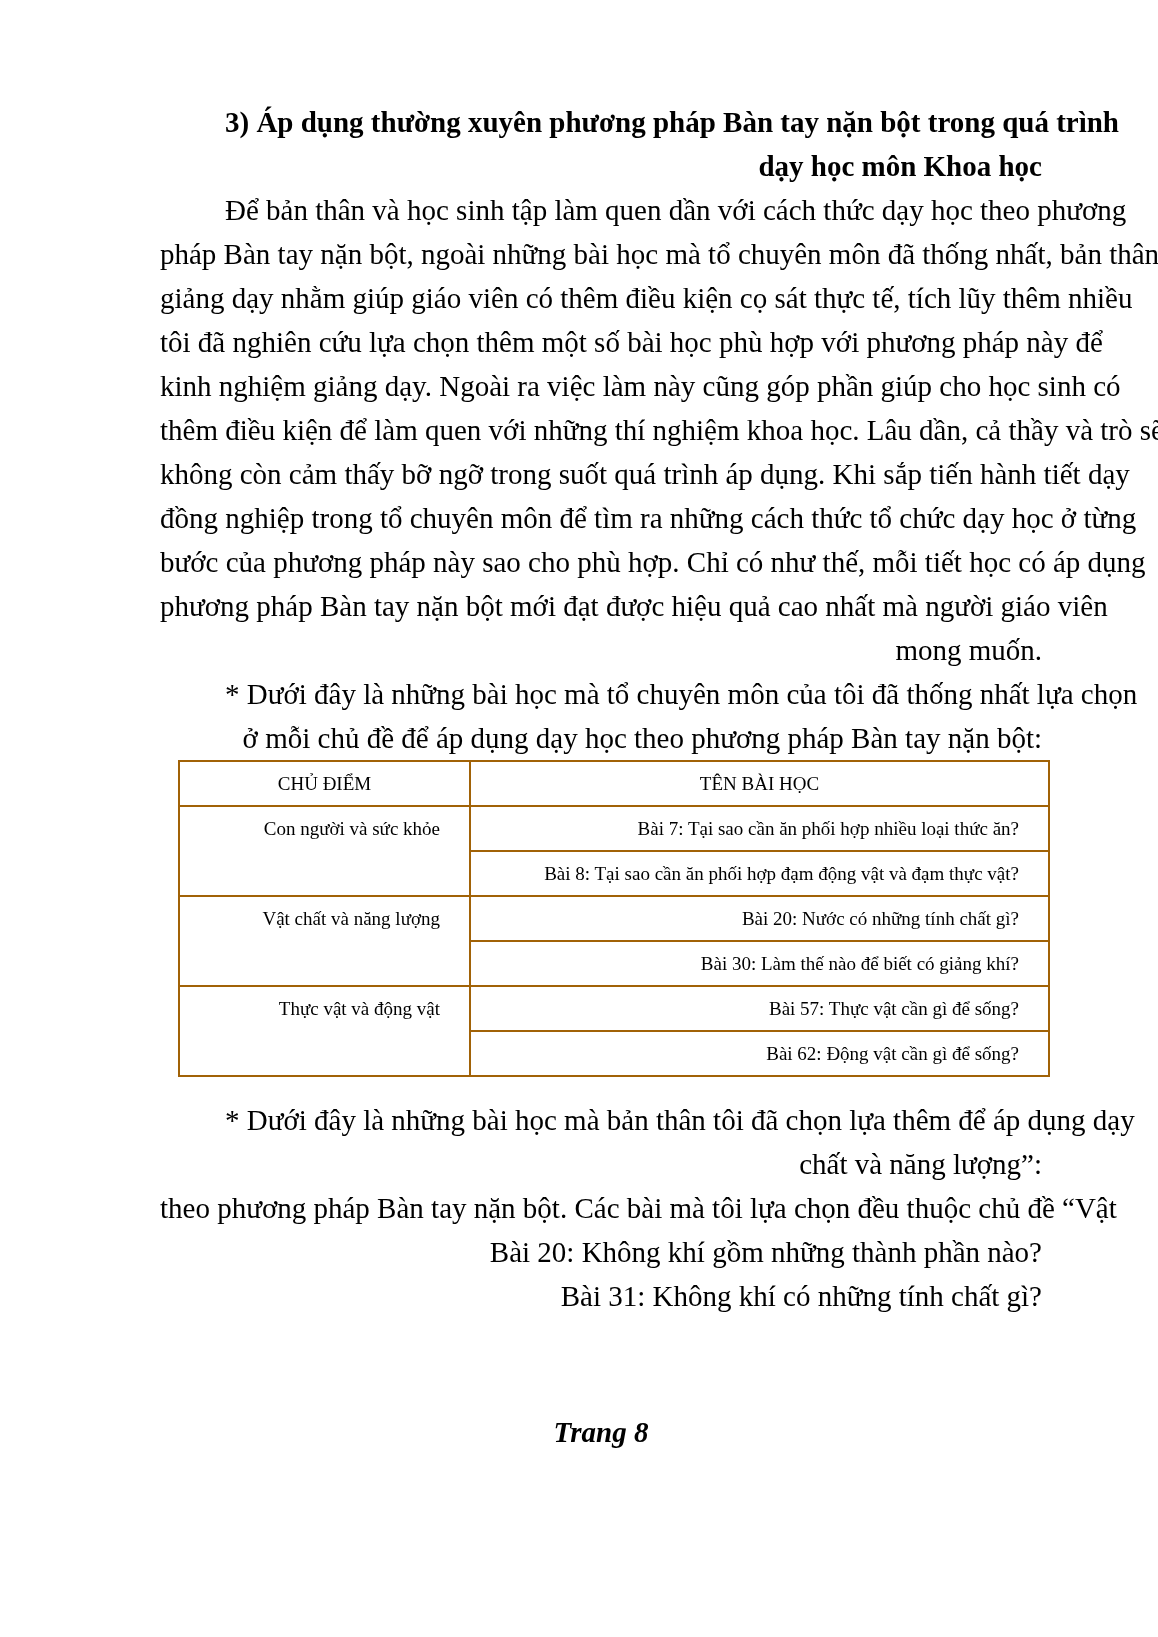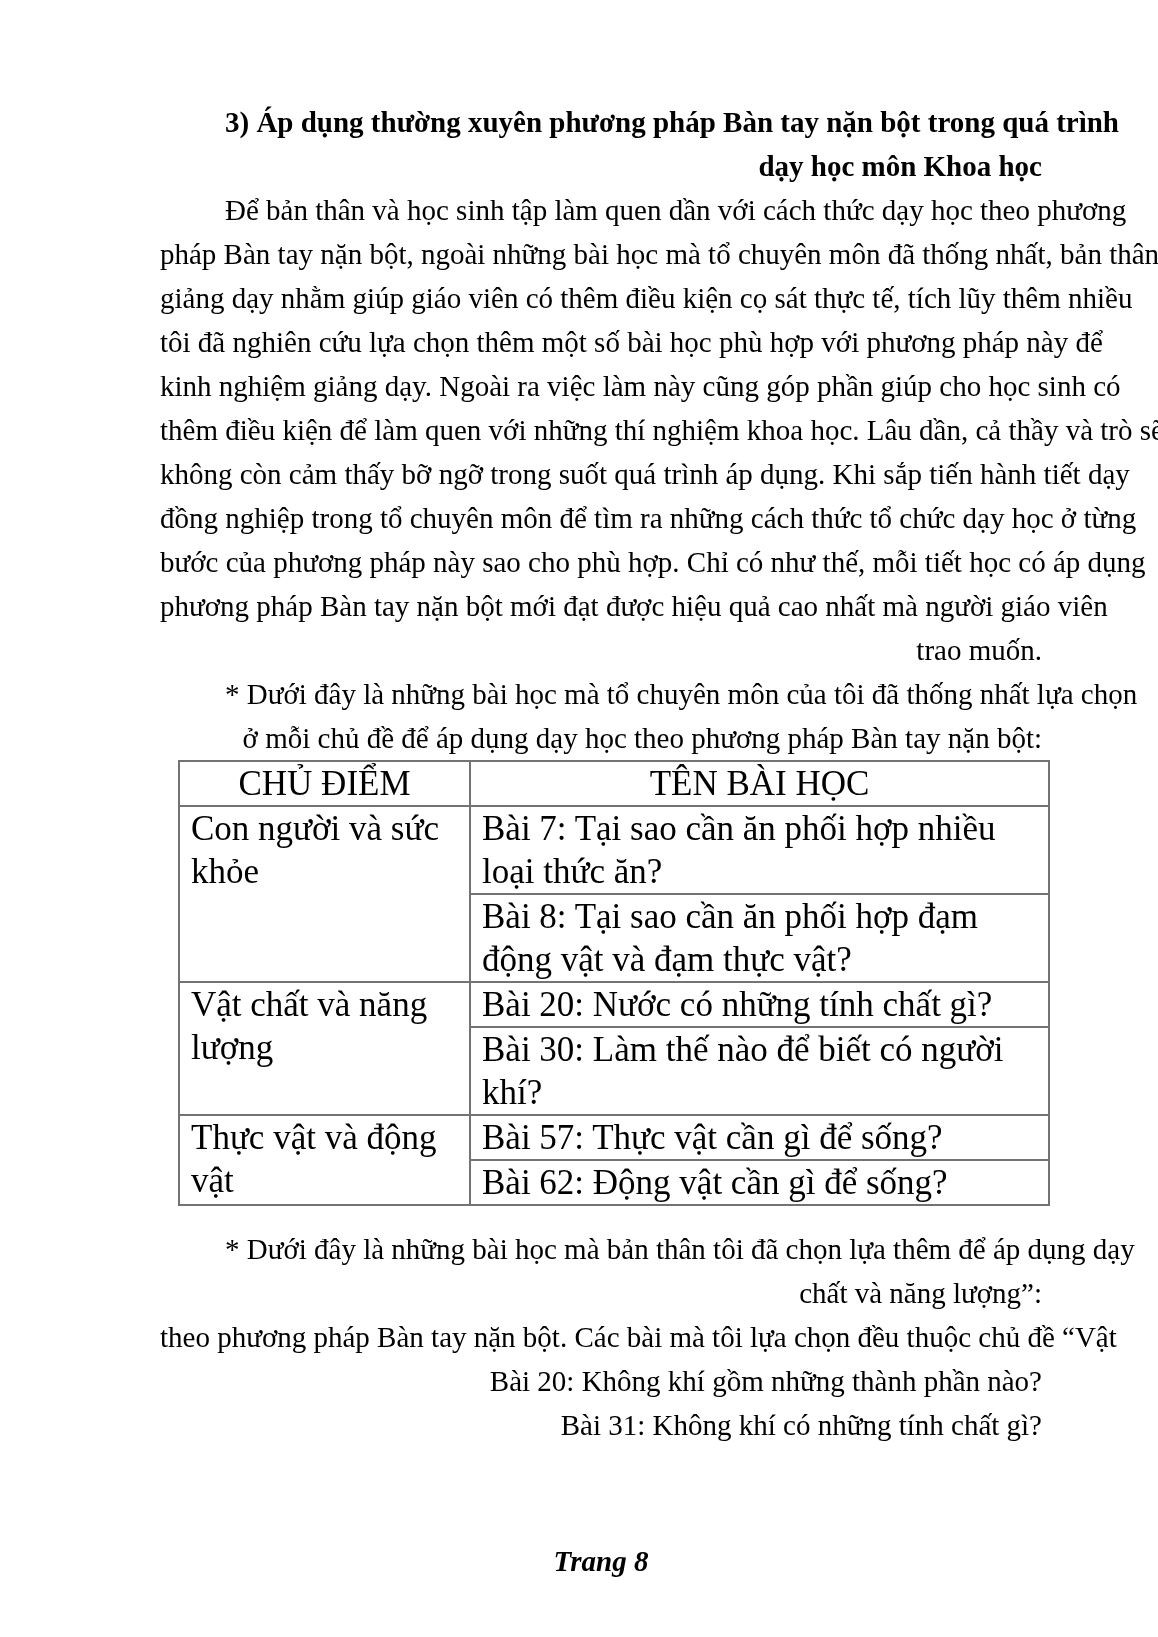--- a/index.html
+++ b/index.html
@@ -33,33 +33,33 @@
   .line.lesson-indent { padding-left:145px; }
   .heading { font-weight:bold; }
 
   table.lessons {
     border-collapse:collapse;
     table-layout:fixed;
     margin-left:18px;
     width:870px;
   }
   table.lessons th, table.lessons td {
-    border:2px solid #737373;
+    border:2px solid #a16207;
     font-weight:normal;
-    font-size:35px;
+    font-size:19px;
     line-height:43px;
-    padding:0 11px;
+    padding:0 29px;
     vertical-align:top;
     text-align:left;
   }
   table.lessons th {
     text-align:center;
     height:43px;
   }
-  table.lessons td { height:43px; }
+  table.lessons td { height:43px;text-align:right; }
   td.topic-cell { padding-left:12px; }
 
   .para3 { margin-top:21px; }
   .footer-line {
     margin-top:92px;
     height:44px; line-height:44px;
     text-align:center;
     font-style:italic;
     font-weight:bold;
   }
@@ -79,21 +79,21 @@
         <div class="line j indent">Để bản thân và học sinh tập làm quen dần với cách thức dạy học theo phương</div>
         <div class="line j">pháp Bàn tay nặn bột, ngoài những bài học mà tổ chuyên môn đã thống nhất, bản thân</div>
         <div class="line j">giảng dạy nhằm giúp giáo viên có thêm điều kiện cọ sát thực tế, tích lũy thêm nhiều</div>
         <div class="line j">tôi đã nghiên cứu lựa chọn thêm một số bài học phù hợp với phương pháp này để</div>
         <div class="line j">kinh nghiệm giảng dạy. Ngoài ra việc làm này cũng góp phần giúp cho học sinh có</div>
         <div class="line j">thêm điều kiện để làm quen với những thí nghiệm khoa học. Lâu dần, cả thầy và trò sẽ</div>
         <div class="line j">không còn cảm thấy bỡ ngỡ trong suốt quá trình áp dụng. Khi sắp tiến hành tiết dạy</div>
         <div class="line j">đồng nghiệp trong tổ chuyên môn để tìm ra những cách thức tổ chức dạy học ở từng</div>
         <div class="line j">bước của phương pháp này sao cho phù hợp. Chỉ có như thế, mỗi tiết học có áp dụng</div>
         <div class="line j">phương pháp Bàn tay nặn bột mới đạt được hiệu quả cao nhất mà người giáo viên</div>
-        <div class="line">trao muốn.</div>
+        <div class="line">mong muốn.</div>
       </div>
 
     <div id="para2">
         <div class="line j indent">* Dưới đây là những bài học mà tổ chuyên môn của tôi đã thống nhất lựa chọn</div>
         <div class="line">ở mỗi chủ đề để áp dụng dạy học theo phương pháp Bàn tay nặn bột:</div>
       </div>
 
     <table class="lessons" id="lessons-table">
       <colgroup>
         <col id="col-topic" style="width: 291px;">
@@ -111,21 +111,21 @@
             <td>Bài 7: Tại sao cần ăn phối hợp nhiều loại thức ăn?</td>
           </tr>
           <tr>
             <td>Bài 8: Tại sao cần ăn phối hợp đạm động vật và đạm thực vật?</td>
           </tr>
           <tr>
             <td class="topic-cell" rowspan="2">Vật chất và năng lượng</td>
             <td>Bài 20: Nước có những tính chất gì?</td>
           </tr>
           <tr>
-            <td>Bài 30: Làm thế nào để biết có người khí?</td>
+            <td>Bài 30: Làm thế nào để biết có giảng khí?</td>
           </tr>
           <tr>
             <td class="topic-cell" rowspan="2">Thực vật và động vật</td>
             <td>Bài 57: Thực vật cần gì để sống?</td>
           </tr>
           <tr>
             <td>Bài 62: Động vật cần gì để sống?</td>
           </tr>
         </tbody>
     </table>

